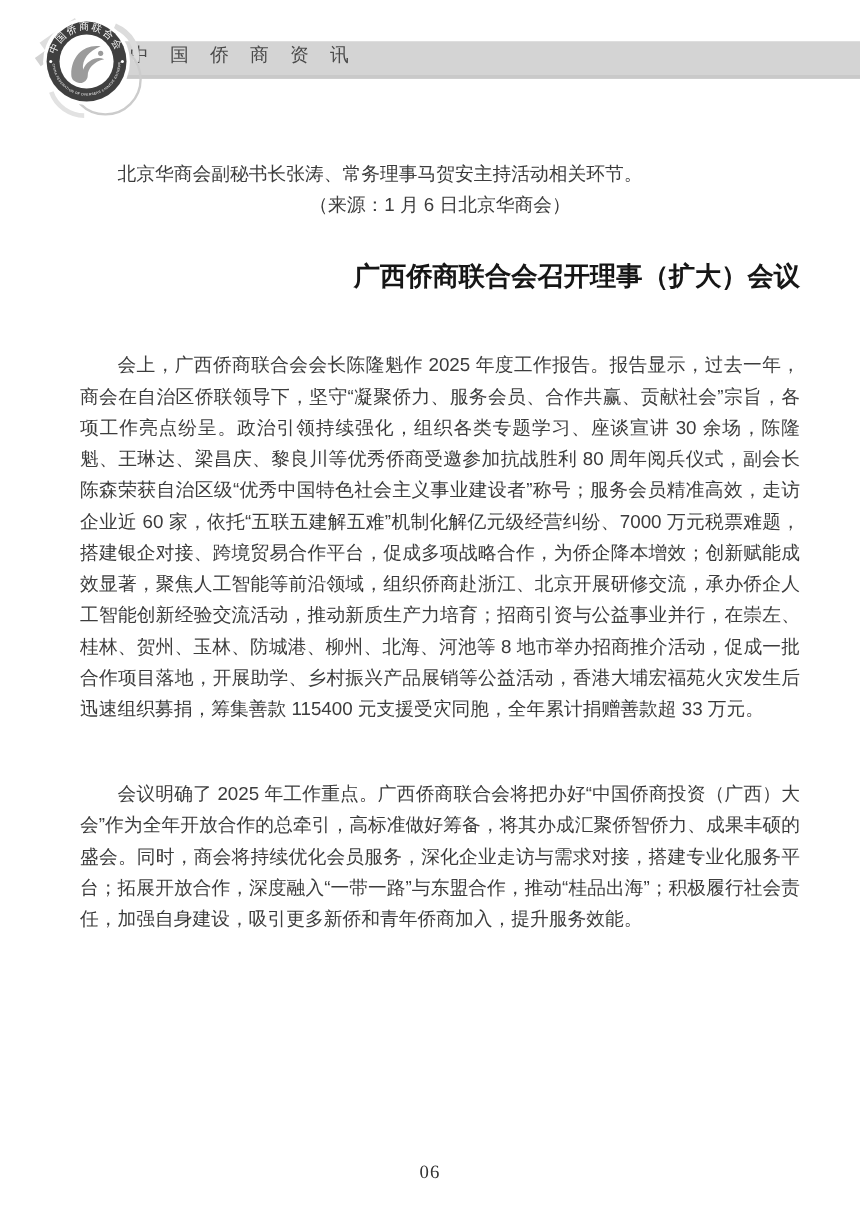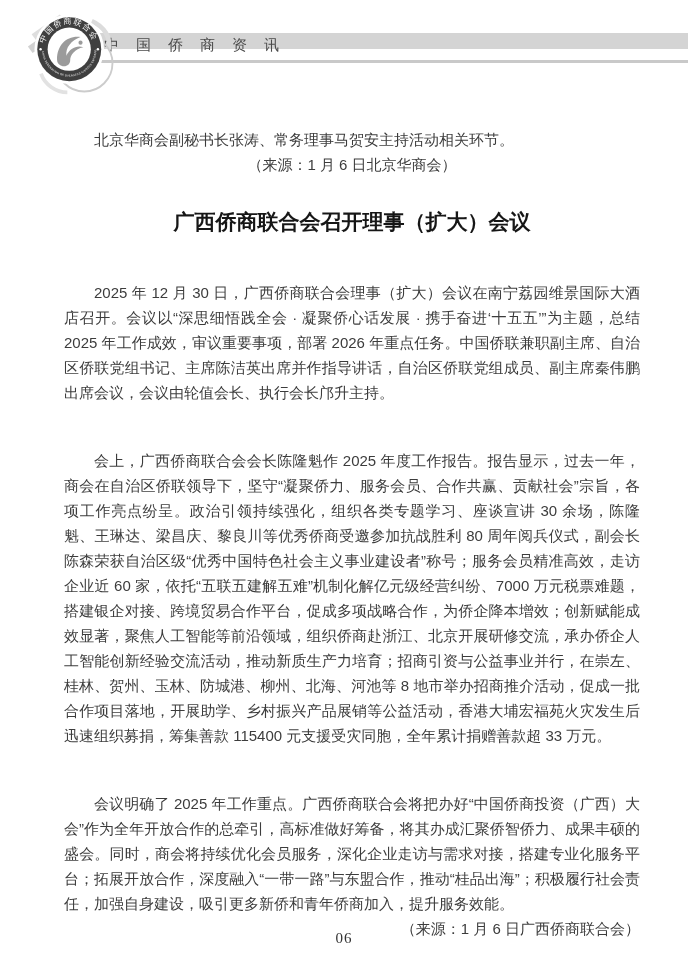--- a/index.html
+++ b/index.html
@@ -4,21 +4,21 @@
 <style>
   * { margin:0; padding:0; box-sizing:border-box; }
   html,body { background:#ffffff; }
   .page {
     position:relative; width:688px; height:971px; margin:0 auto;
     background:#ffffff; overflow:hidden;
     font-family:"Liberation Sans","DejaVu Sans",sans-serif;
   }
   
   .banner {
-    position:absolute; left:60px; right:0; top:33px; height:16px;
+    position:absolute; left:60px; right:0; top:33px; height:30px;
     background:#d4d4d4;
   }
   .banner-title {
     position:absolute; left:44px; top:0; line-height:23px;
     font-size:15px; letter-spacing:17px; color:#4a4a4a; white-space:nowrap;
   }
   .banner-line {
     position:absolute; left:60px; right:0; top:60px; height:3px;
     background:#c9c9c9;
   }
@@ -26,21 +26,21 @@
   
   .content {
     position:absolute; left:64px; top:84px; width:576px;
     color:#3c3c3c; font-size:15px; line-height:25px;
     text-align:justify;
   }
   .content p.indent { text-indent:2em;margin-top:43px; }
   .src-line { text-align:center; }
   .article-title {
     font-size:21px; font-weight:bold; color:#161616;
-    text-align:center; line-height:30px;
+    text-align:right; line-height:30px;
     margin:30px 0 20px;
   }
   .inline-src { float:right; }
   
   .footer {
     position:absolute; left:0; bottom:24px; width:100%;
     text-align:center;
     font-family:"Liberation Serif","DejaVu Serif",serif;
     font-size:15px; color:#333333; letter-spacing:1px;
   }
@@ -91,27 +91,25 @@
 
   <div class="content">
 
 
     <p class="indent">北京华商会副秘书长张涛、常务理事马贺安主持活动相关环节。</p>
 
     <p class="src-line">（来源：1 月 6 日北京华商会）</p>
 
     <h1 class="article-title">广西侨商联合会召开理事（扩大）会议</h1>
 
-    <p class="indent">2025 年 12 月 30 日，广西侨商联合会理事（扩大）会议在南宁荔园维景国际大酒店召开。会议以“深思细悟践全会 · 凝聚侨心话发展 · 携手奋进‘十五五’”为主题，总结 2025 年工作成效，审议重要事项，部署 2026 年重点任务。中国侨联兼职副主席、自治区侨联党组书记、主席陈洁英出席并作指导讲话，自治区侨联党组成员、副主席秦伟鹏出席会议，会议由轮值会长、执行会长邝升主持。</p>
 
     <p class="indent">会上，广西侨商联合会会长陈隆魁作 2025 年度工作报告。报告显示，过去一年，商会在自治区侨联领导下，坚守“凝聚侨力、服务会员、合作共赢、贡献社会”宗旨，各项工作亮点纷呈。政治引领持续强化，组织各类专题学习、座谈宣讲 30 余场，陈隆魁、王琳达、梁昌庆、黎良川等优秀侨商受邀参加抗战胜利 80 周年阅兵仪式，副会长陈森荣获自治区级“优秀中国特色社会主义事业建设者”称号；服务会员精准高效，走访企业近 60 家，依托“五联五建解五难”机制化解亿元级经营纠纷、7000 万元税票难题，搭建银企对接、跨境贸易合作平台，促成多项战略合作，为侨企降本增效；创新赋能成效显著，聚焦人工智能等前沿领域，组织侨商赴浙江、北京开展研修交流，承办侨企人工智能创新经验交流活动，推动新质生产力培育；招商引资与公益事业并行，在崇左、桂林、贺州、玉林、防城港、柳州、北海、河池等 8 地市举办招商推介活动，促成一批合作项目落地，开展助学、乡村振兴产品展销等公益活动，香港大埔宏福苑火灾发生后迅速组织募捐，筹集善款 115400 元支援受灾同胞，全年累计捐赠善款超 33 万元。</p>
 
 
     <p class="indent">
       <span>会议明确了 2025 年工作重点。广西侨商联合会将把办好“中国侨商投资（广西）大会”作为全年开放合作的总牵引，高标准做好筹备，将其办成汇聚侨智侨力、成果丰硕的盛会。同时，商会将持续优化会员服务，深化企业走访与需求对接，搭建专业化服务平台；拓展开放合作，深度融入“一带一路”与东盟合作，推动“桂品出海”；积极履行社会责任，加强自身建设，吸引更多新侨和青年侨商加入，提升服务效能。</span>
-      <span class="inline-src">（来源：1 月 6 日广西侨商联合会）</span>
     </p>
 
   </div>
 
   <div class="footer">06</div>
 
 </div>
 
 </body></html>

